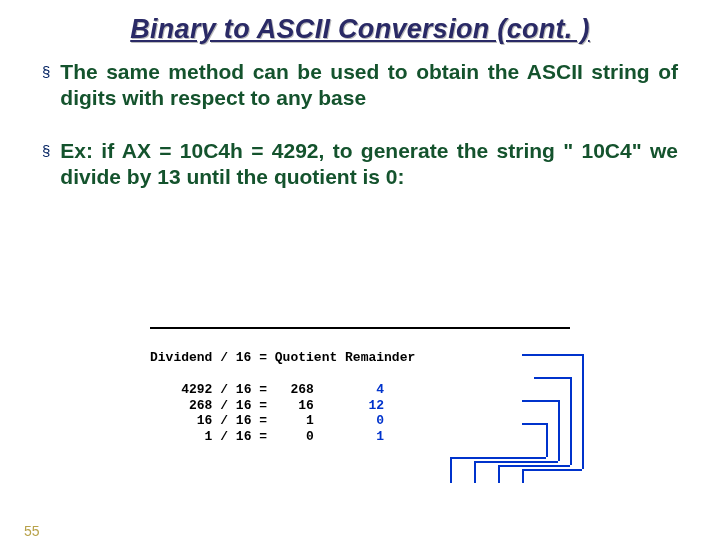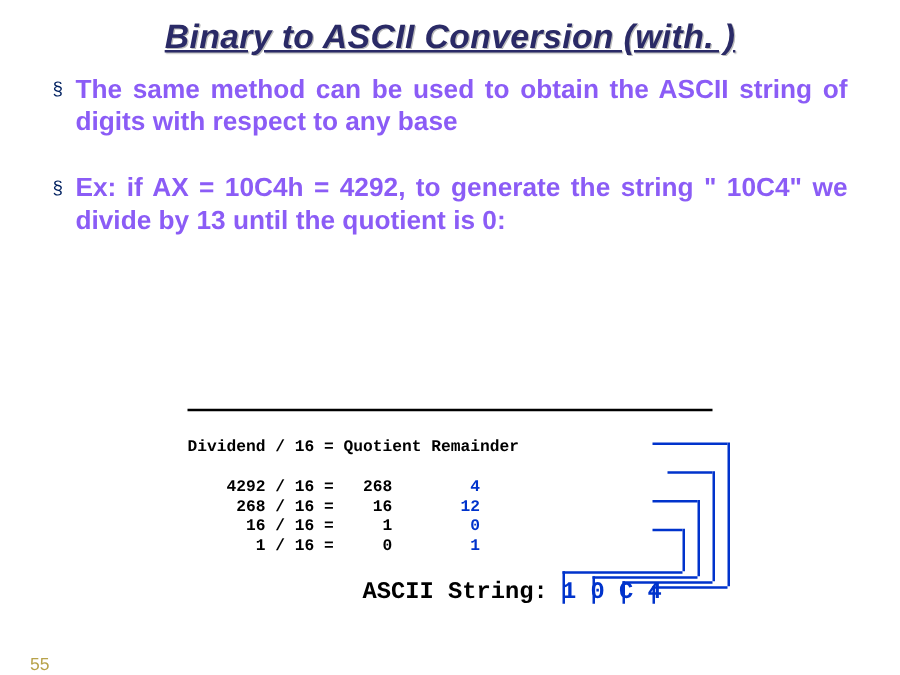--- a/index.html
+++ b/index.html
@@ -38,21 +38,21 @@
     margin-bottom: 26px;
   }
   .bullet .sq {
     color: #002060;
     font-size: 15px;
     line-height: 26px;
     margin-right: 10px;
     flex: 0 0 auto;
   }
   .bullet .txt {
-    color: #8b5cf6;
+    color: #14532d;
     font-size: 21px;
     font-weight: bold;
     line-height: 1.25;
     text-align: justify;
     flex: 1 1 auto;
   }
   .table-area {
     position: absolute;
     left: 150px;
     top: 288px;
@@ -99,21 +99,21 @@
   .connv {
     position: absolute;
     background: #0033cc;
     width: 1.5px;
   }
 </style>
 </head>
 <body>
 <div class="slide">
 
-  <div class="title">Binary to ASCII Conversion (with. )</div>
+  <div class="title">Binary to ASCII Conversion (cont. )</div>
 
   <div class="bullets">
     <div class="bullet">
       <div class="sq">§</div>
       <div class="txt">The same method can be used to obtain the ASCII string of digits with respect to any base</div>
     </div>
     <div class="bullet">
       <div class="sq">§</div>
       <div class="txt">Ex: if AX = 10C4h = 4292, to generate the string " 10C4" we divide by 13 until the quotient is 0:</div>
     </div>
@@ -121,21 +121,20 @@
 
   <div class="table-area"><span>Dividend / 16 = Quotient Remainder</span>
 
     <span>4292</span> / 16 =   <span>268</span>        <span class="rem-blue">4</span>
      <span>268</span> / 16 =    <span>16</span>       <span class="rem-blue">12</span>
       <span>16</span> / 16 =     <span>1</span>        <span class="rem-blue">0</span>
        <span>1</span> / 16 =     <span>0</span>        <span class="rem-blue">1</span></div>
 
   <div class="hdr-underline"></div>
 
-  <div class="ascii-line"><span class="lbl">ASCII String:</span> <span class="rem-blue">1</span> <span class="rem-blue">0</span> <span class="rem-blue">C</span> <span class="rem-blue">4</span></div>
 
   <div class="conn" style="left:522px; top:340px; width:60px;"></div>
   <div class="connv" style="left:582px; top:340px; height:115px;"></div>
   <div class="conn" style="left:522px; top:455px; width:60px;"></div>
   <div class="connv" style="left:522px; top:455px; height:14px;"></div>
 
   <div class="conn" style="left:534px; top:363px; width:36px;"></div>
   <div class="connv" style="left:570px; top:363px; height:88px;"></div>
   <div class="conn" style="left:498px; top:451px; width:72px;"></div>
   <div class="connv" style="left:498px; top:451px; height:18px;"></div>

